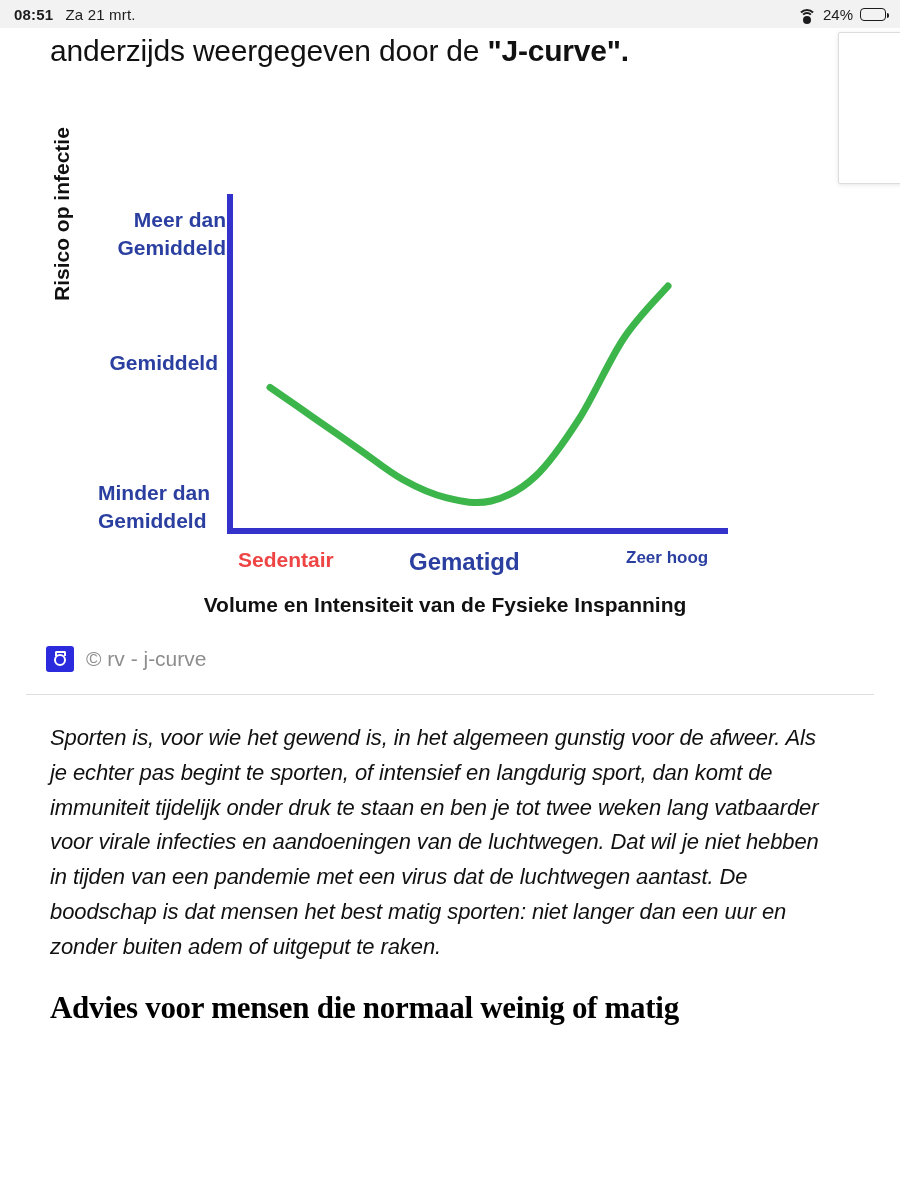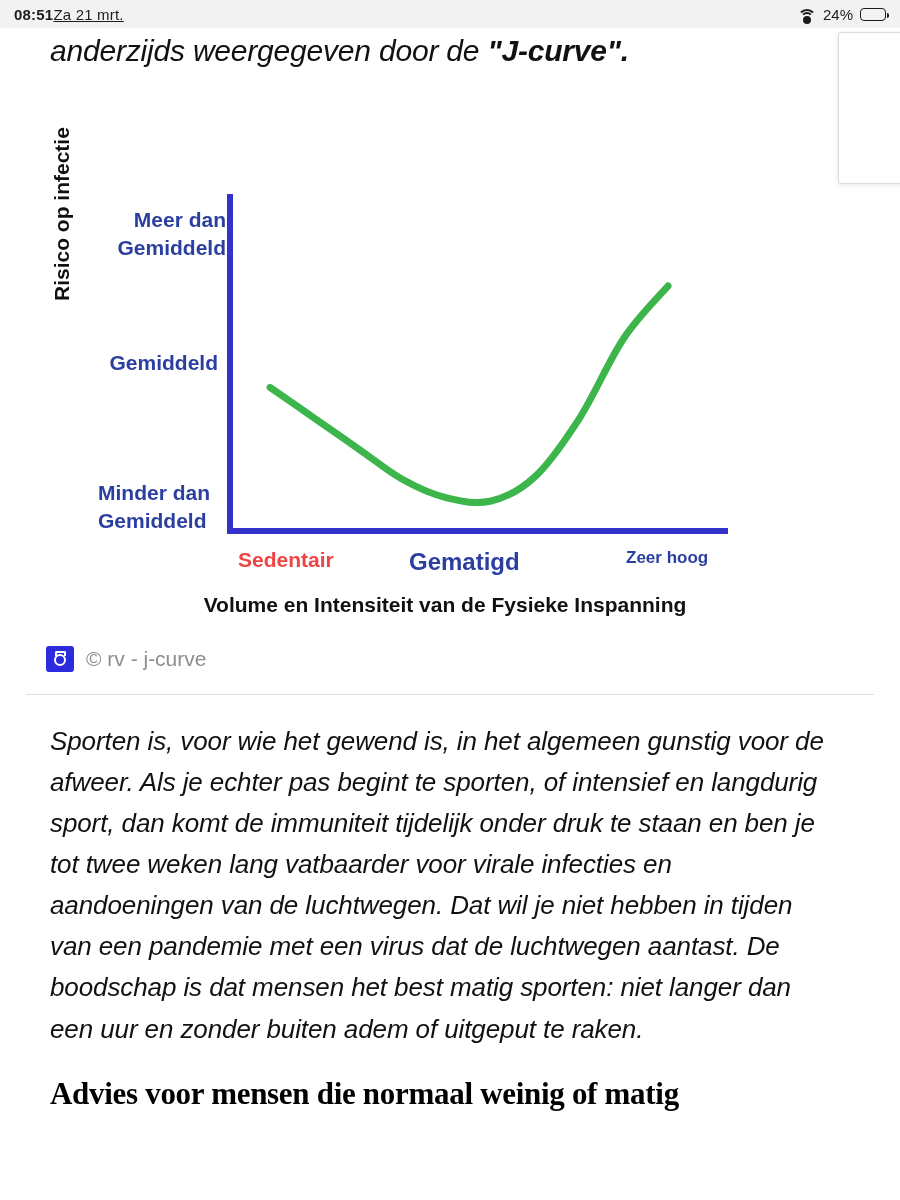--- a/index.html
+++ b/index.html
@@ -23,26 +23,26 @@
     align-items: center;
     padding: 0 14px;
     font-size: 15px;
     color: #1c1c1e;
     box-sizing: border-box;
     position: relative;
   }
   .sb-left {
     display: flex;
     align-items: baseline;
+    gap: 12px;
     font-weight: 600;
     letter-spacing: 0.2px;
   }
   .sb-date {
     font-weight: 400;
-    text-decoration: underline;
   }
   .sb-center {
     position: absolute;
     left: 0; right: 0;
     top: 28px;
     height: 26px;
     display: flex;
     align-items: center;
     justify-content: center;
     gap: 5px;
@@ -137,21 +137,20 @@
     position: absolute;
     top: 28px;
     left: 0;
     width: 900px;
     height: 1172px;
     background: #ffffff;
     overflow: hidden;
   }
 
   .headline-frag {
-    font-style: italic;
     font-size: 30px;
     color: #111;
     padding: 6px 0 0 50px;
     letter-spacing: -0.2px;
     white-space: nowrap;
   }
   .headline-frag b { font-weight: 700; }
 
   
   .right-panel {
@@ -221,21 +220,21 @@
   }
 
   .divider {
     margin: 22px 26px 0 26px;
     height: 1px;
     background: #dedede;
   }
 
   .body-text {
     font-style: italic;
-    font-size: 26px;
+    font-size: 22px;
     line-height: 1.58;
     color: #111;
     padding: 26px 68px 0 50px;
     letter-spacing: -0.1px;
   }
 
   .subhead {
     font-family: "Liberation Serif", serif;
     font-weight: 700;
     font-size: 31px;

